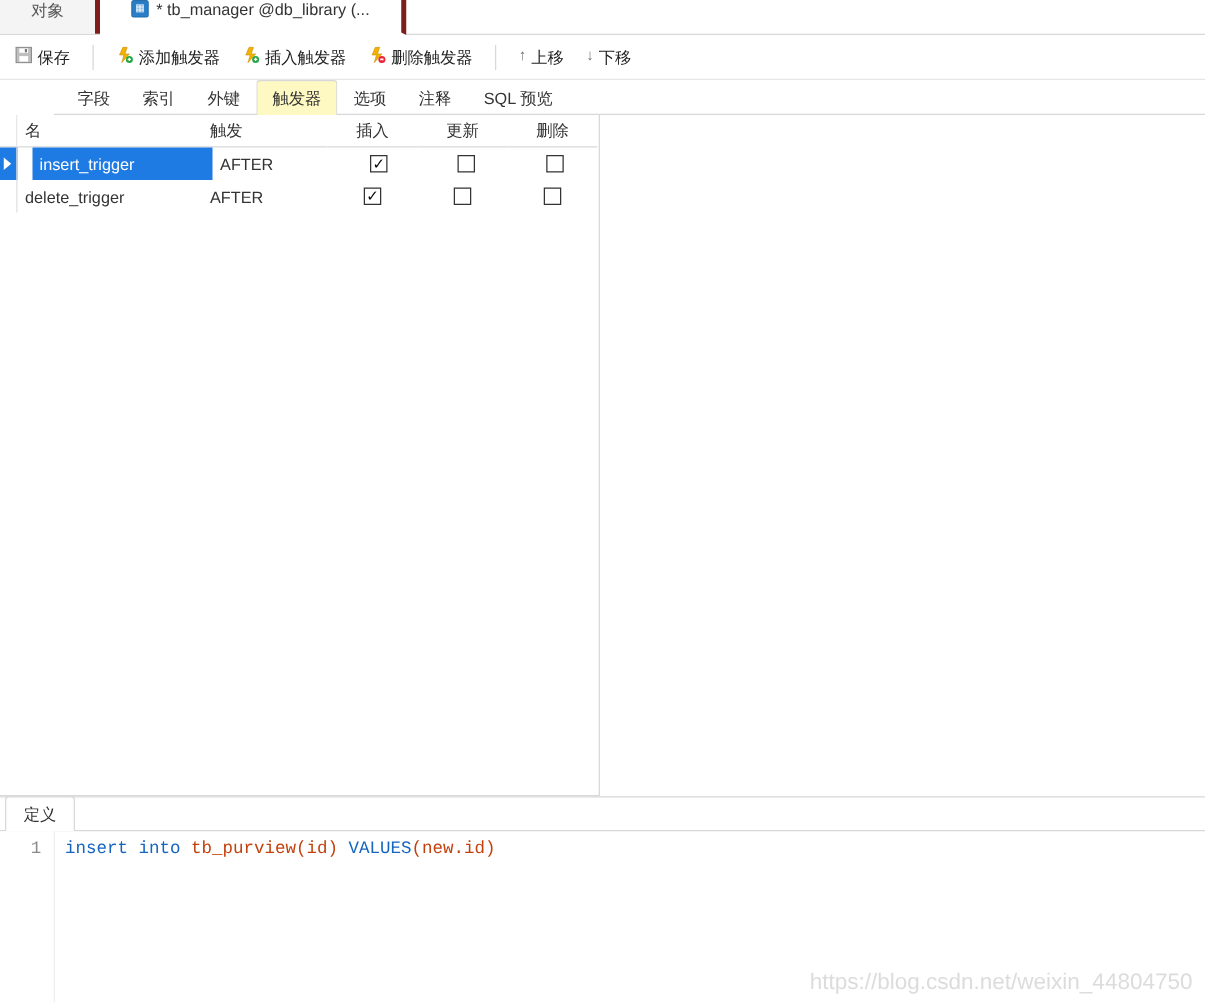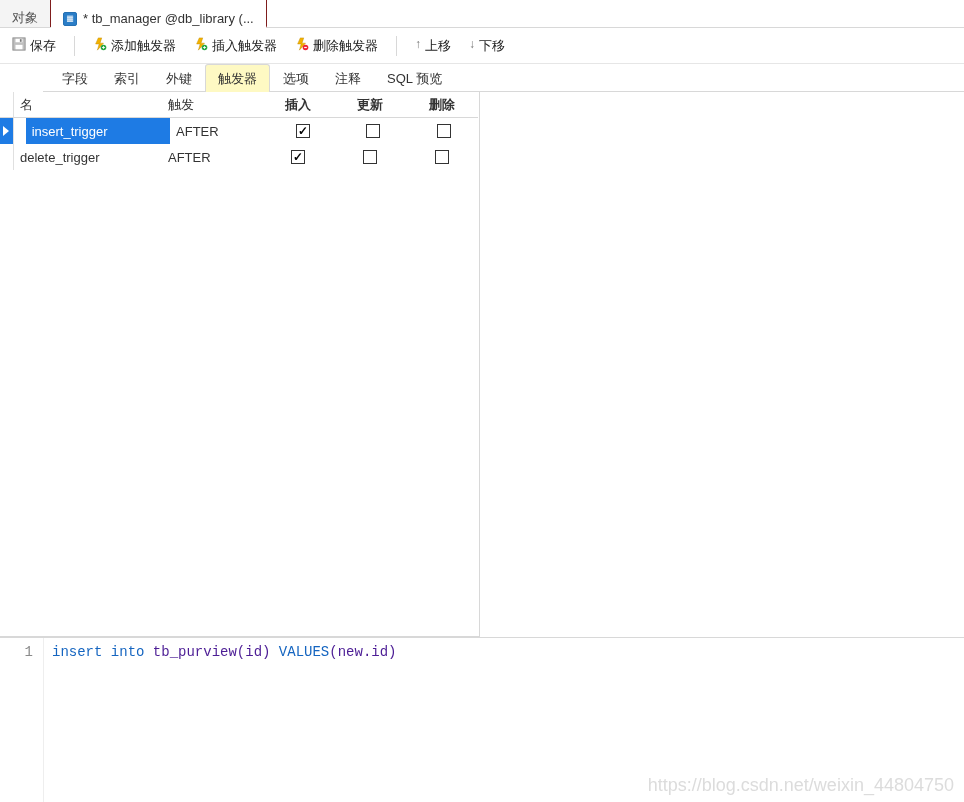--- a/index.html
+++ b/index.html
@@ -16,24 +16,24 @@
 }
 .tabbar-top {
   display: flex;
   align-items: stretch;
   background: #fff;
   border-bottom: 1px solid #d8d8d8;
   height: 28px;
 }
 .tabbar-top .tab {
   display: flex;
-  align-items: flex-end;
-  padding: 0 12px;
+  align-items: flex-start;
+  padding: 0 25px;
   gap: 6px;
-  border-right: 1px solid #7f1d1d;
+  border-right: 4px solid #7f1d1d;
   font-size: 13px;
   color: #333;
   cursor: pointer;
   white-space: nowrap;
 }
 .tabbar-top .tab.active {
   background: #fff;
   border-bottom: 2px solid #fff;
   margin-bottom: -1px;
 }
@@ -112,21 +112,21 @@
 }
 .cell {
   display: flex;
   align-items: center;
   padding: 0 6px;
   font-size: 13px;
 }
 .cell.rowhead{width:14px;padding:0;justify-content:center;background:#fff;border-right:1px solid #e0e0e0;}
 .cell.c-name{width:148px;}
 .cell.c-fire{width:100px;text-align:center;}
-.cell.c-chk{width:72px;justify-content:center;font-weight:bold;}
+.cell.c-chk{width:72px;justify-content:center;}
 .grid-row.selected .cell.c-name{background:#1e7be4;color:#fff;margin-left:12px;}
 .grid-row.selected .rowhead{background:#1e7be4;}
 .grid-row .rowhead .tri{
   width:0;height:0;border-top:5px solid transparent;border-bottom:5px solid transparent;border-left:6px solid #fff;
 }
 .gridsep{flex:1; background:#fff;}
 .chk{
   width:14px;height:14px;border:1px solid #333;background:#fff;display:inline-flex;align-items:center;justify-content:center;
   cursor:pointer;
 }
@@ -173,21 +173,21 @@
   padding:6px 10px 0 0;
   color:#8a8a8a;
   background:#fff;
   border-right:1px solid #eee;
 }
 .code{
   padding:6px 0 0 8px;
   white-space:pre;
 }
 .kw{color:#1565c0;}
-.id{color:#4c1d95;}
+.id{color:#c2410c;}
 .watermark{
   position:absolute; right:10px; bottom:6px;
   color:#dcdcdc; font-size:18px; pointer-events:none;
   user-select:none;
 }
 </style>
 </head>
 <body>
 
 <div class="tabbar-top">
@@ -322,19 +322,22 @@
         </div>
       <div class="cell c-chk">
           <span class="chk"></span>
         </div>
     </div>
   </div>
   <div class="gridsep"></div>
 </div>
 
 <div class="bottom-panel">
+  <div class="bottom-tabs">
+    <div class="btab"><span>定义</span></div>
+  </div>
   <div class="code-area">
     <div class="gutter"><span>1</span></div>
     <div class="code"><span class="kw">insert</span> <span class="kw">into</span><span class="id"> tb_purview(id) </span><span class="kw">VALUES</span><span class="id">(new.id)</span></div>
   </div>
 </div>
 
 <div class="watermark">https://blog.csdn.net/weixin_44804750</div>
 
 </body></html>

